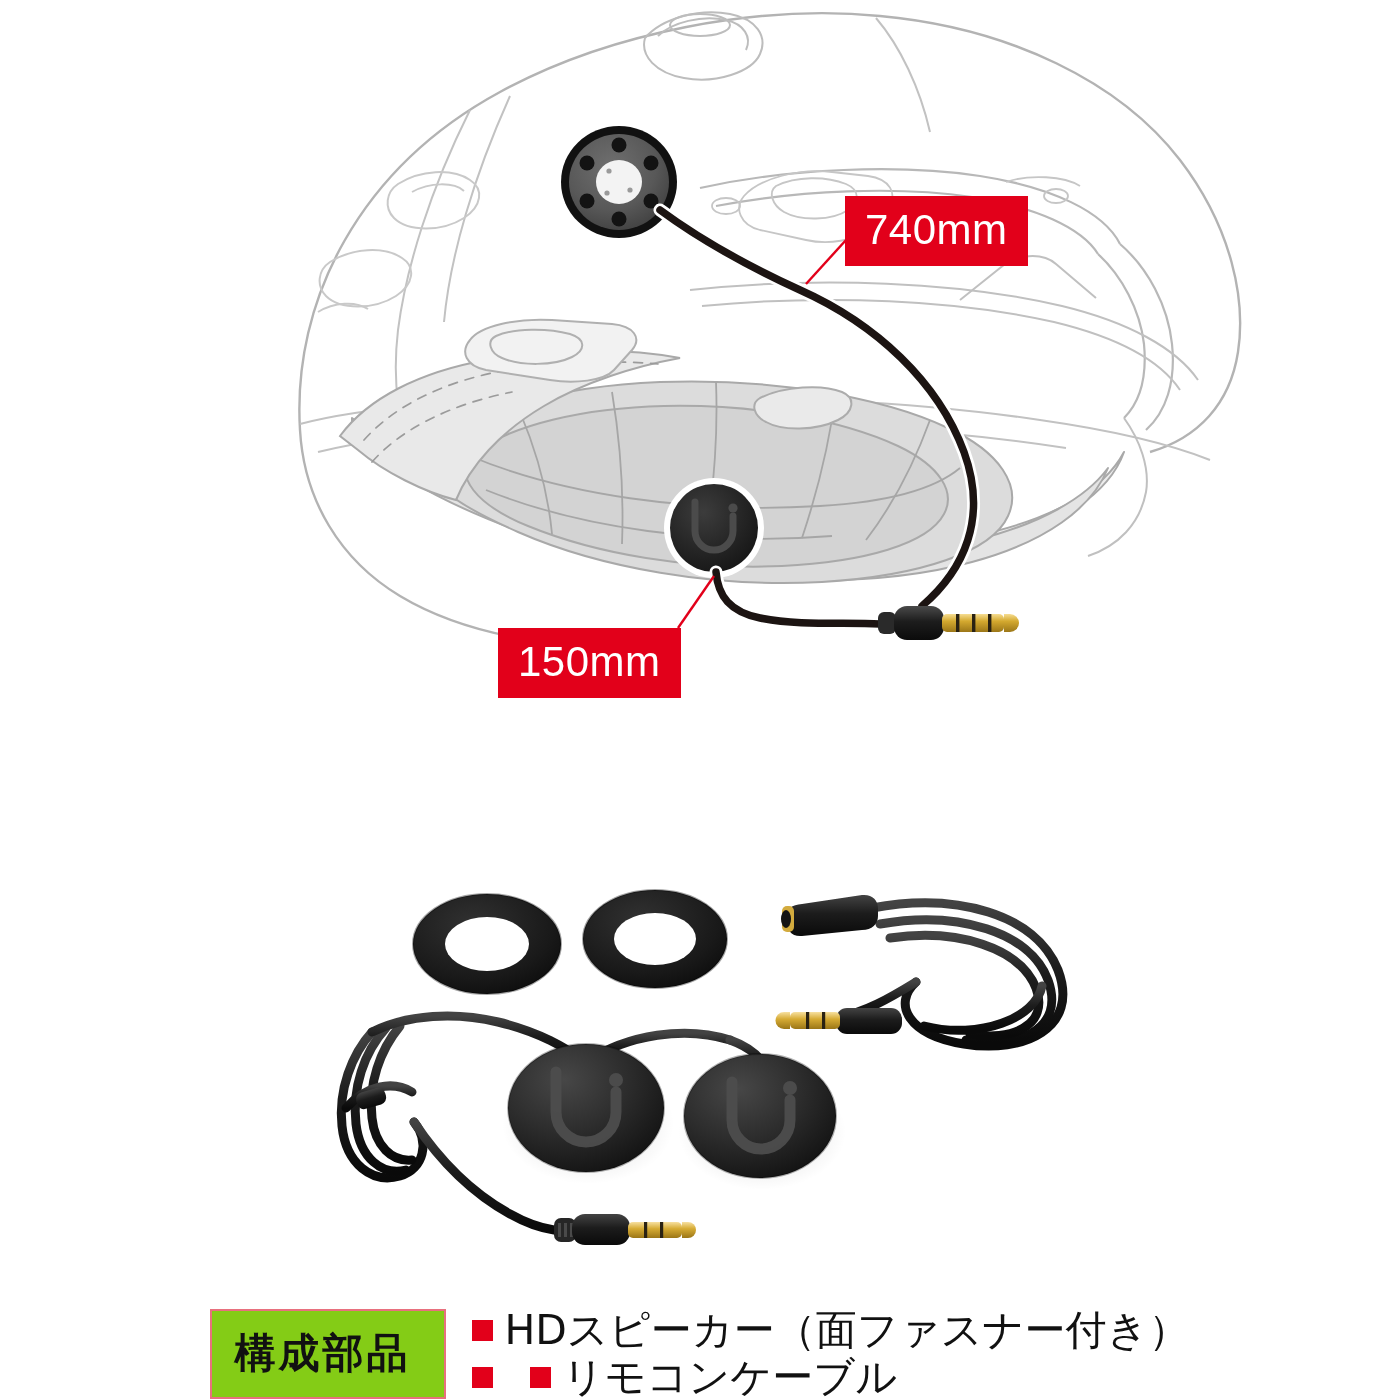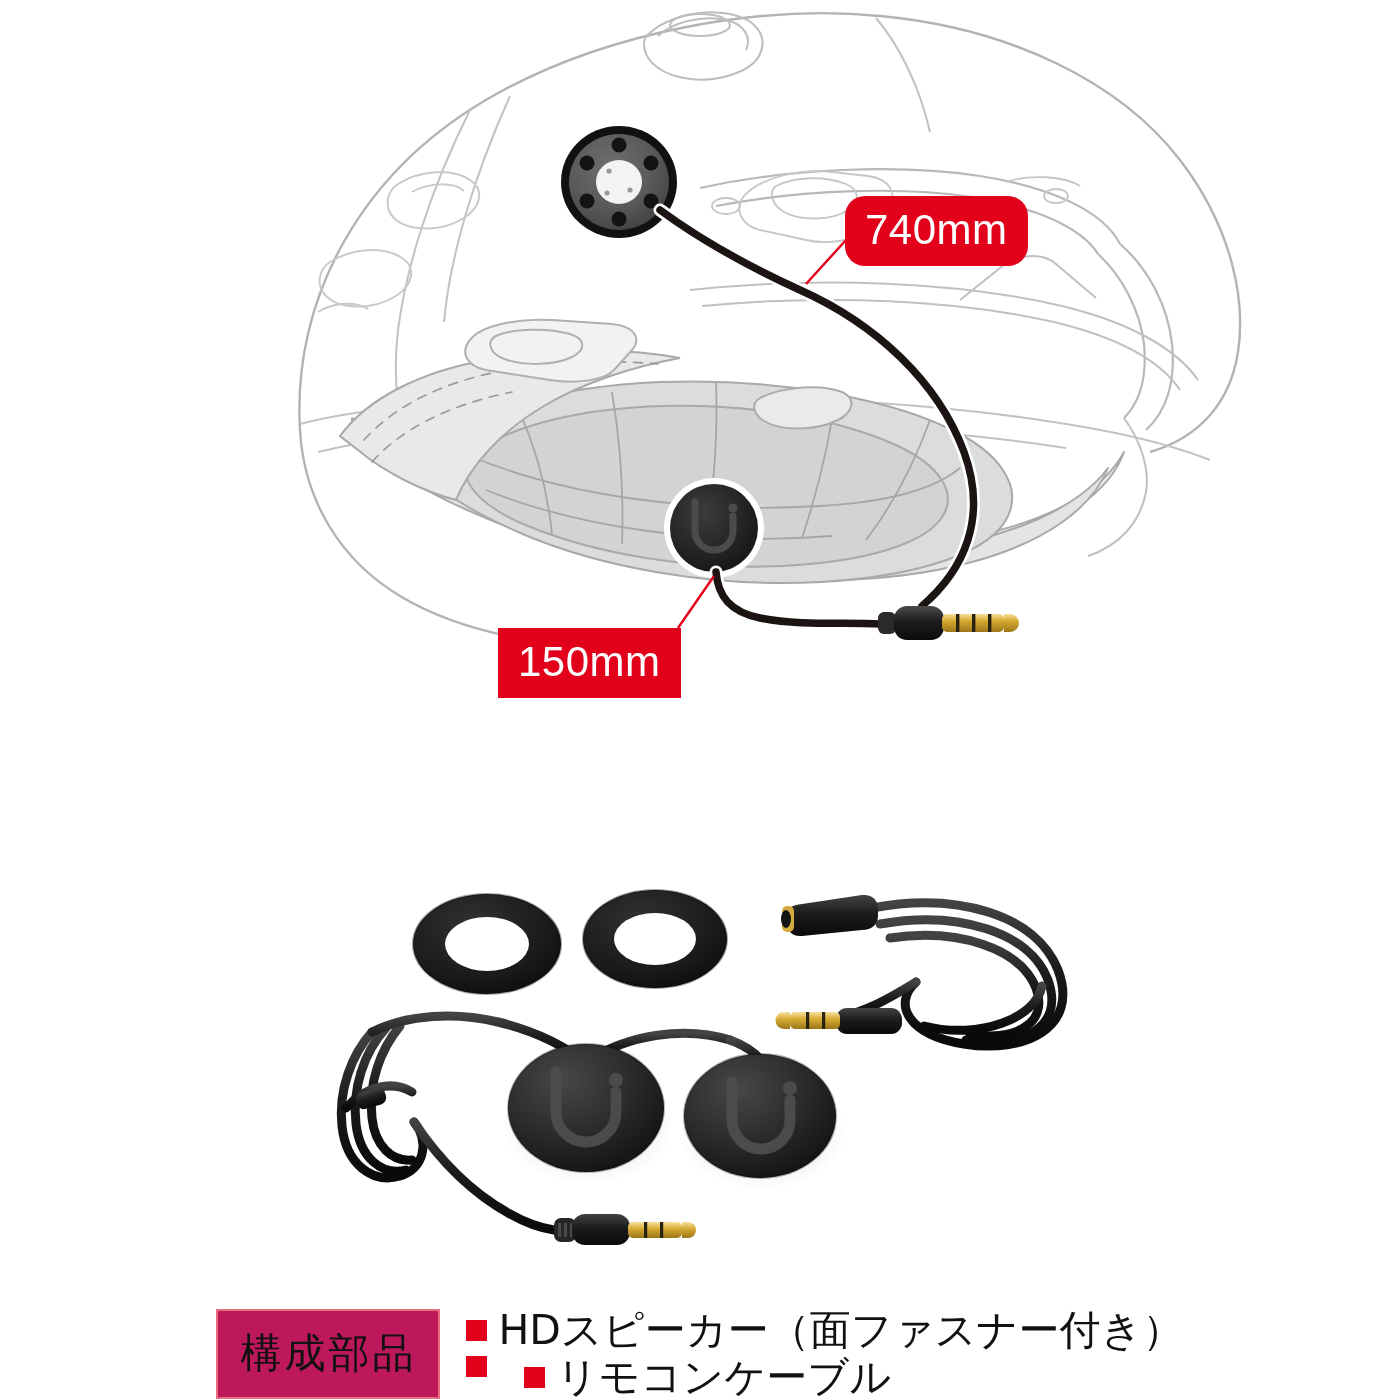--- a/index.html
+++ b/index.html
@@ -38,21 +38,21 @@
     background: #e2001a;
     color: #ffffff;
     font-size: 42px;
     line-height: 1;
     letter-spacing: 0.5px;
     padding: 13px 20px 15px 20px;
     white-space: nowrap;
     font-weight: 400;
     font-family: "Liberation Sans", "DejaVu Sans", sans-serif;
   }
-  #callout-740 { left: 845px; top: 196px; border-radius: 20px; }
+  #callout-740 { left: 845px; top: 196px; }
   #callout-150 { left: 498px; top: 628px; }
 
   
   #parts-photo {
     left: 0; top: 840px;
     width: 1400px; height: 440px;
   }
   #parts-photo svg { display: block; }
 
   
@@ -66,42 +66,43 @@
     align-items: center;
     justify-content: center;
   }
   .caption-inner {
     display: flex;
     align-items: stretch;
     gap: 26px;
   }
   #components-badge {
     border: 2px solid #e8707e;
-    background: #be185d;
+    background: #84cc16;
     color: #111111;
     font-size: 41px;
     line-height: 1;
     display: flex;
     align-items: center;
     justify-content: center;
-    padding: 16px 22px 18px 22px;
+    padding: 16px 34px 18px 22px;
     letter-spacing: 3px;
     font-family: "DejaVu Sans", "Liberation Sans", sans-serif;
     min-width: 184px;
     box-sizing: border-box;
+    font-weight: bold;
   }
   #components-list {
     display: flex;
     flex-direction: column;
     justify-content: center;
     gap: 4px;
   }
   .component-line {
     display: flex;
-    align-items: flex-start;
+    align-items: center;
     white-space: nowrap;
   }
   .component-item {
     display: flex;
     align-items: center;
     white-space: nowrap;
   }
   .component-item + .component-item { margin-left: 26px; }
   .bullet {
     width: 21px;

